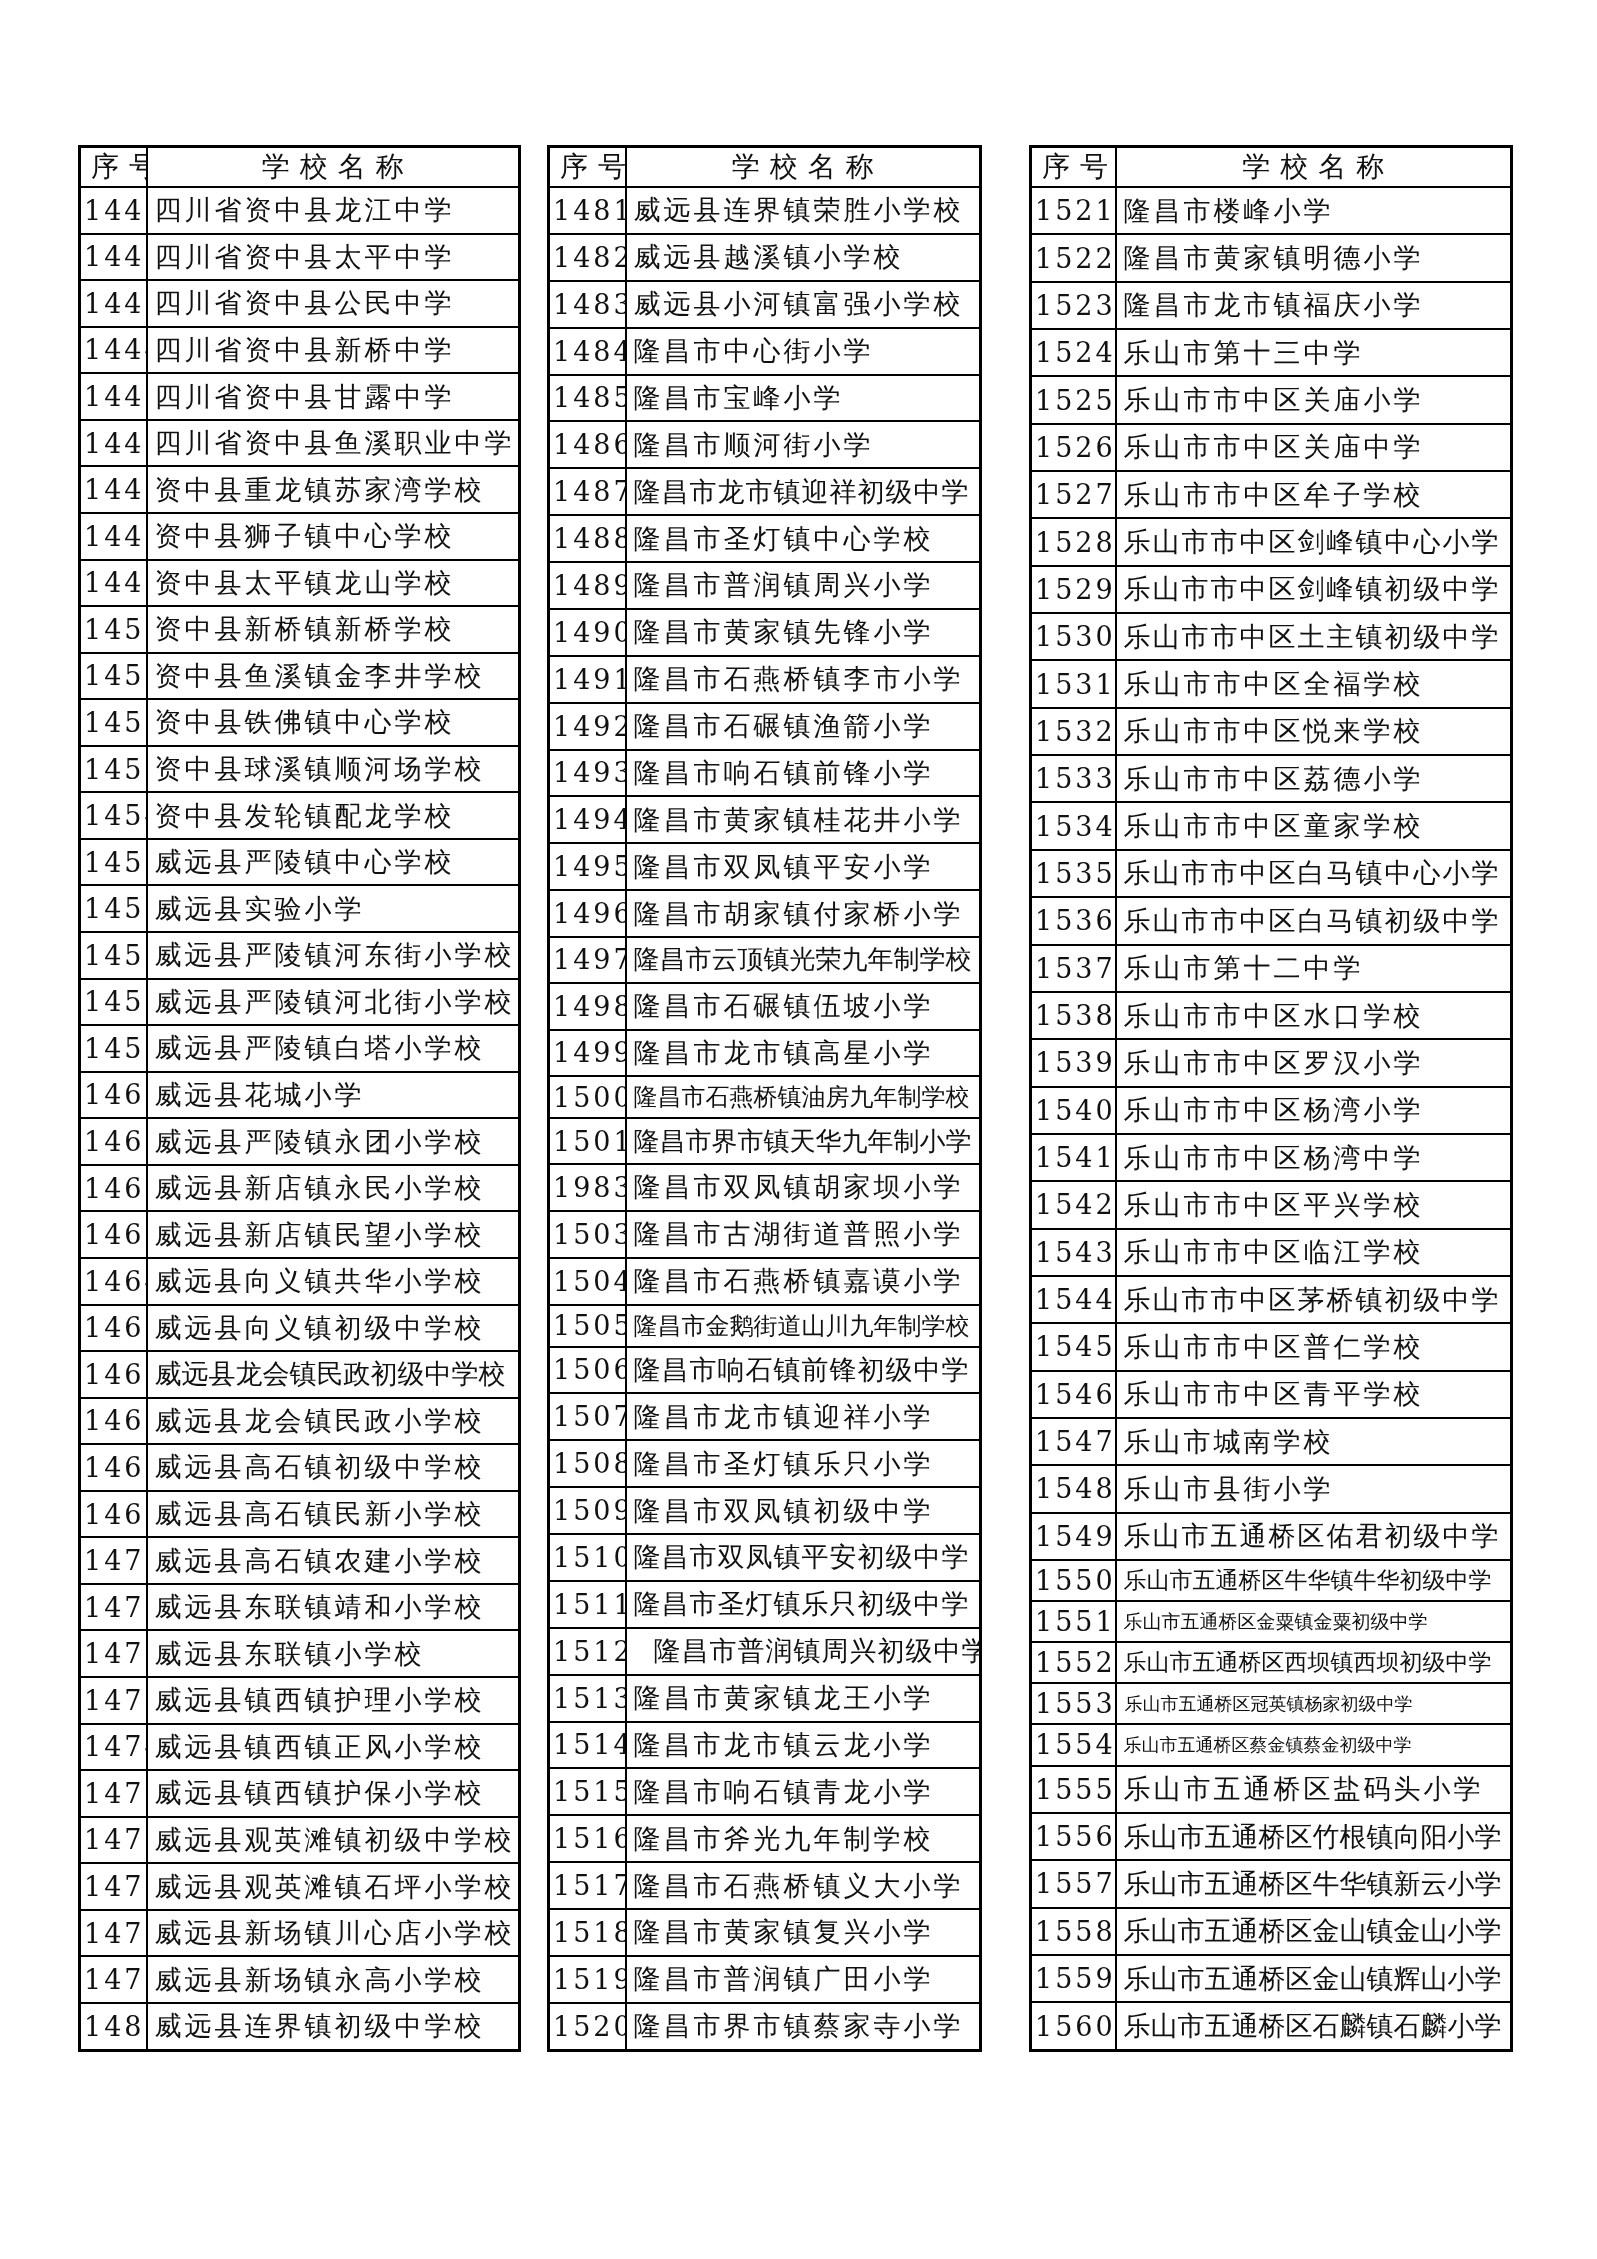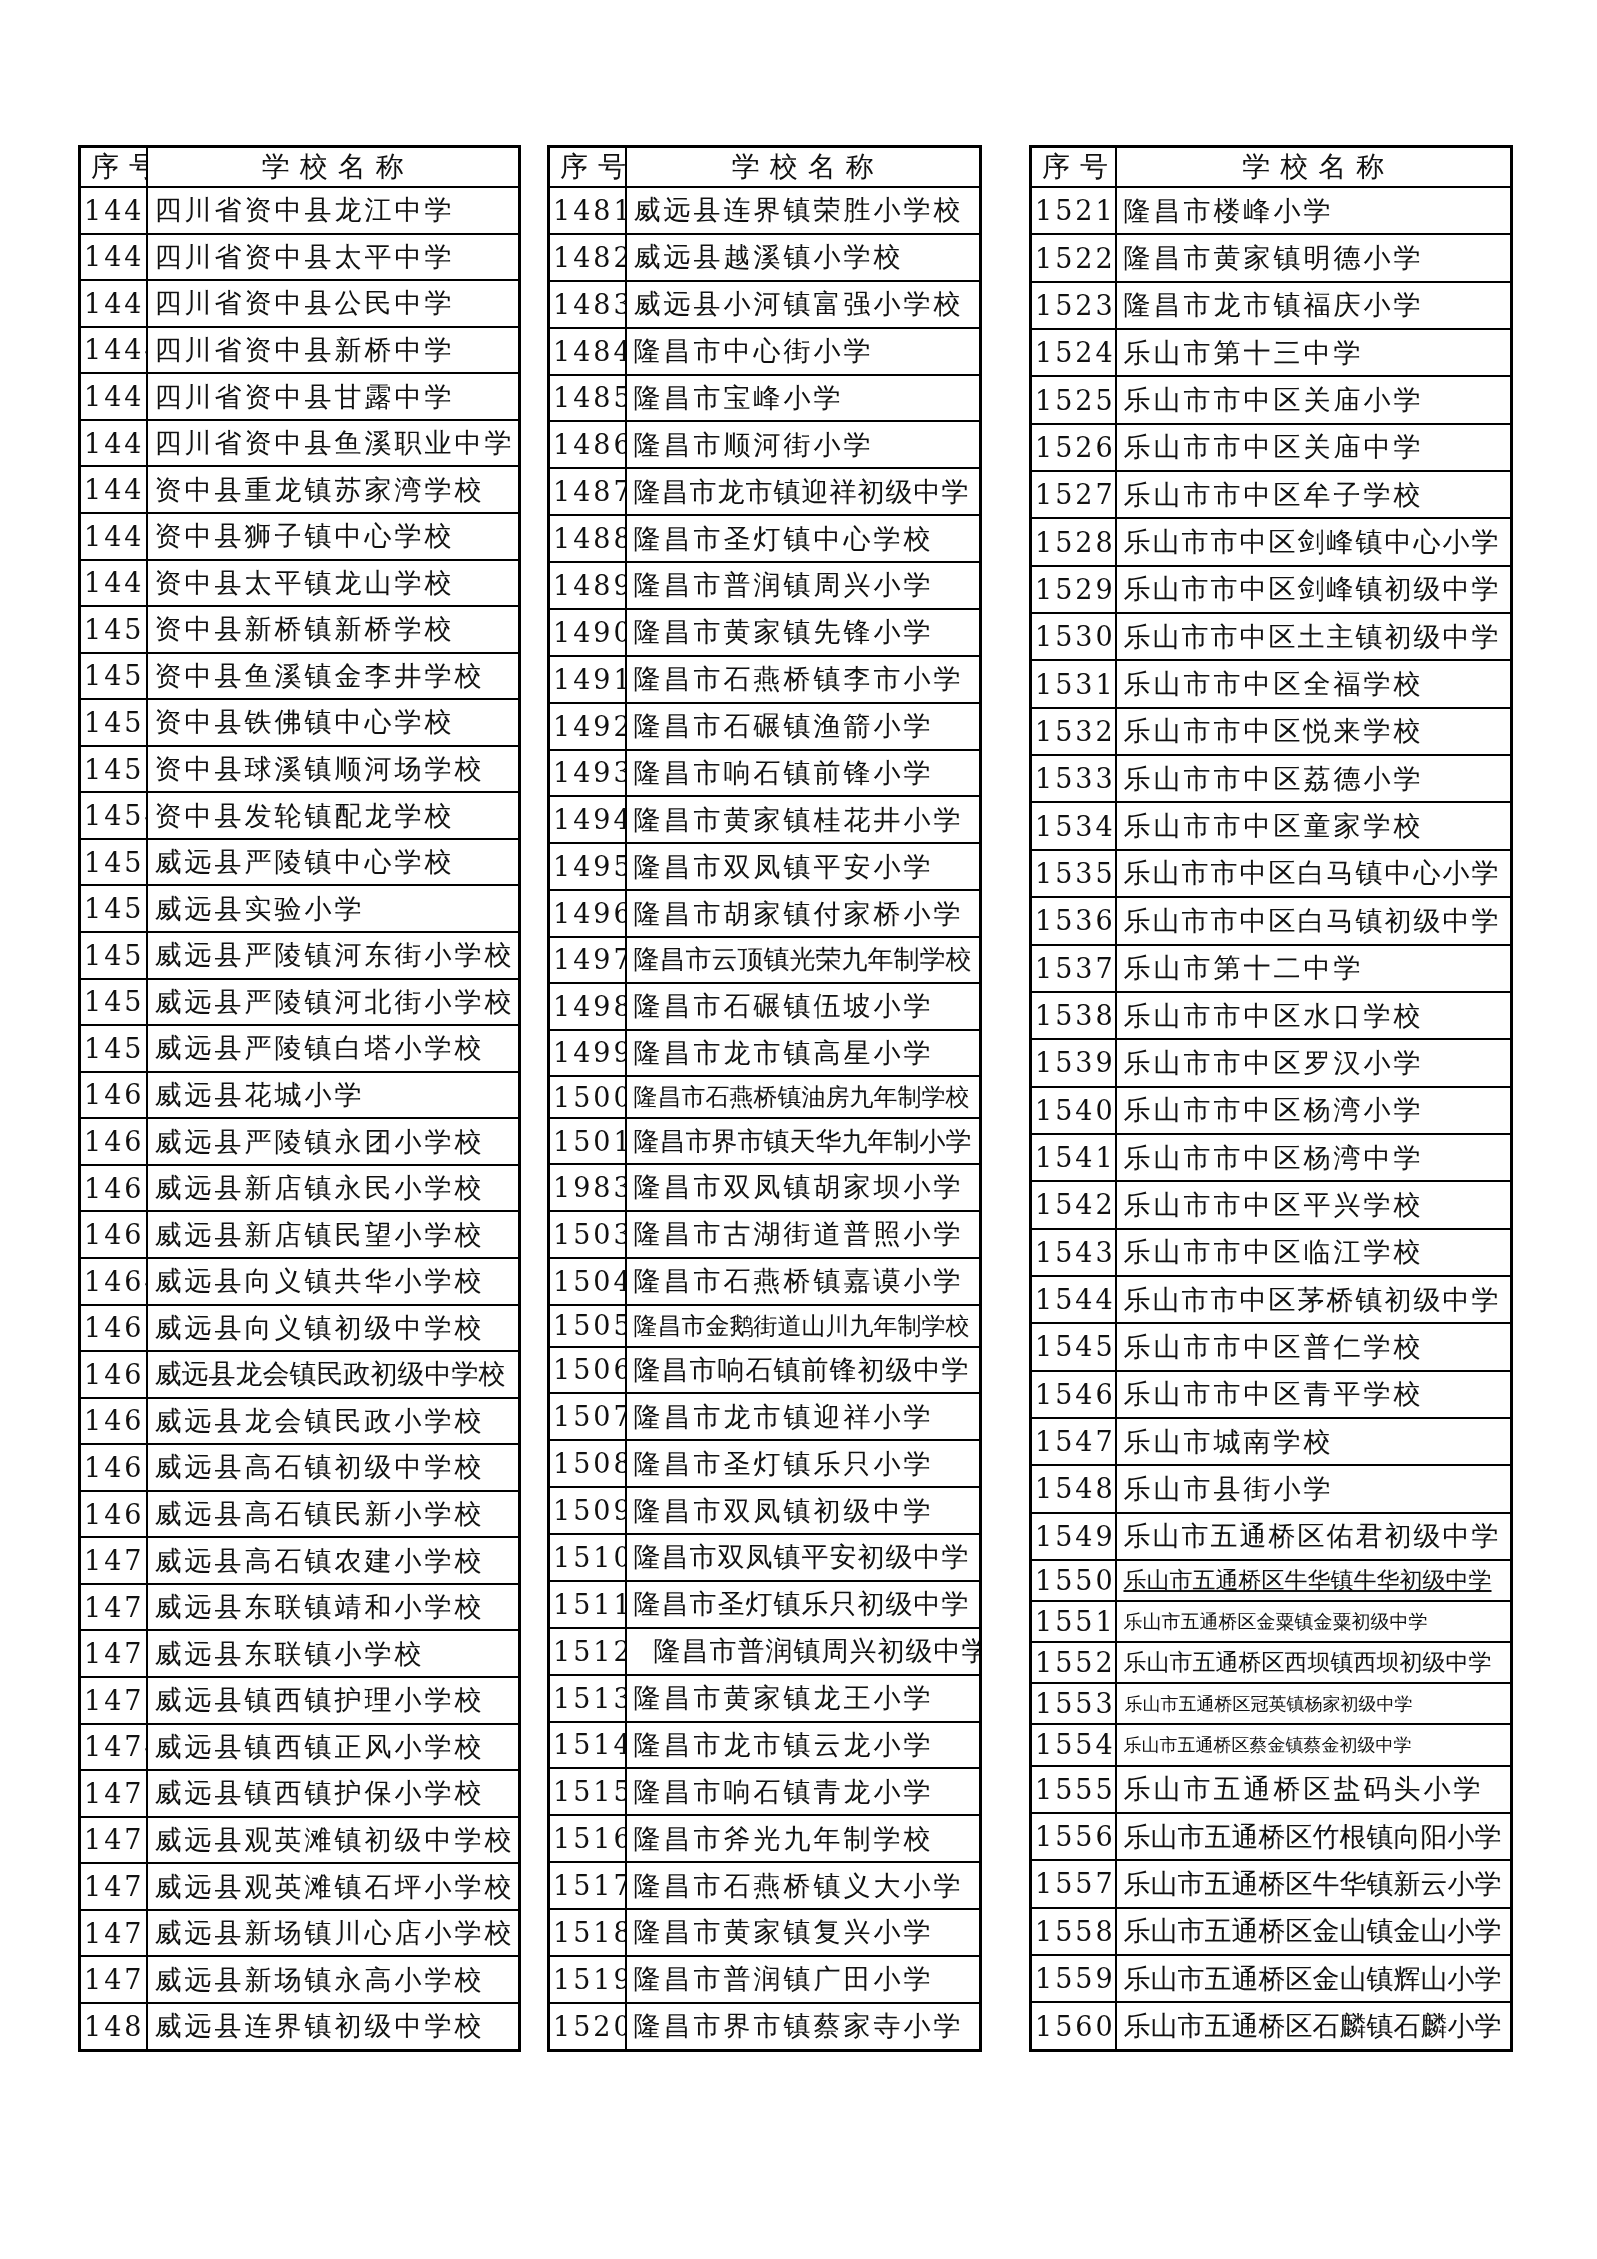--- a/index.html
+++ b/index.html
@@ -531,21 +531,21 @@
         <tr>
           <td class="serial-cell">1548</td>
           <td class="name-cell">乐山市县街小学</td>
         </tr>
         <tr>
           <td class="serial-cell">1549</td>
           <td class="name-cell" style="letter-spacing: 2px;">乐山市五通桥区佑君初级中学</td>
         </tr>
         <tr>
           <td class="serial-cell">1550</td>
-          <td class="name-cell" style="letter-spacing: 0px; font-size: 23px; text-decoration: underline;">乐山市五通桥区牛华镇牛华初级中学</td>
+          <td class="name-cell" style="letter-spacing: 0px; font-size: 23px;">乐山市五通桥区牛华镇牛华初级中学</td>
         </tr>
         <tr>
           <td class="serial-cell">1551</td>
           <td class="name-cell" style="letter-spacing: 0px; font-size: 19px;">乐山市五通桥区金粟镇金粟初级中学</td>
         </tr>
         <tr>
           <td class="serial-cell">1552</td>
           <td class="name-cell" style="letter-spacing: 0px; font-size: 23px; border-radius: 10px;">乐山市五通桥区西坝镇西坝初级中学</td>
         </tr>
         <tr>

